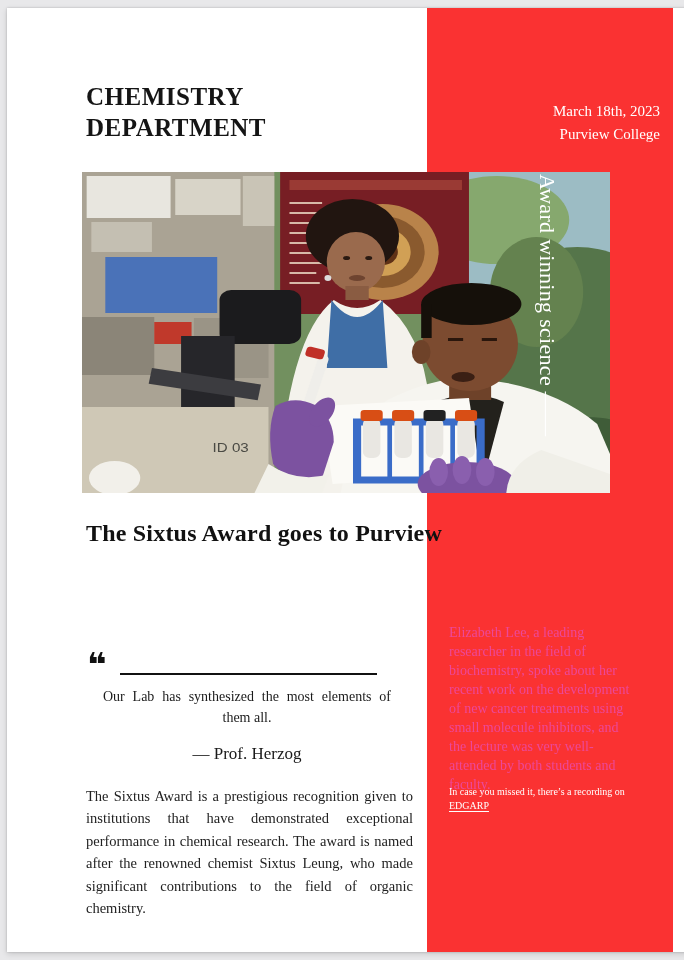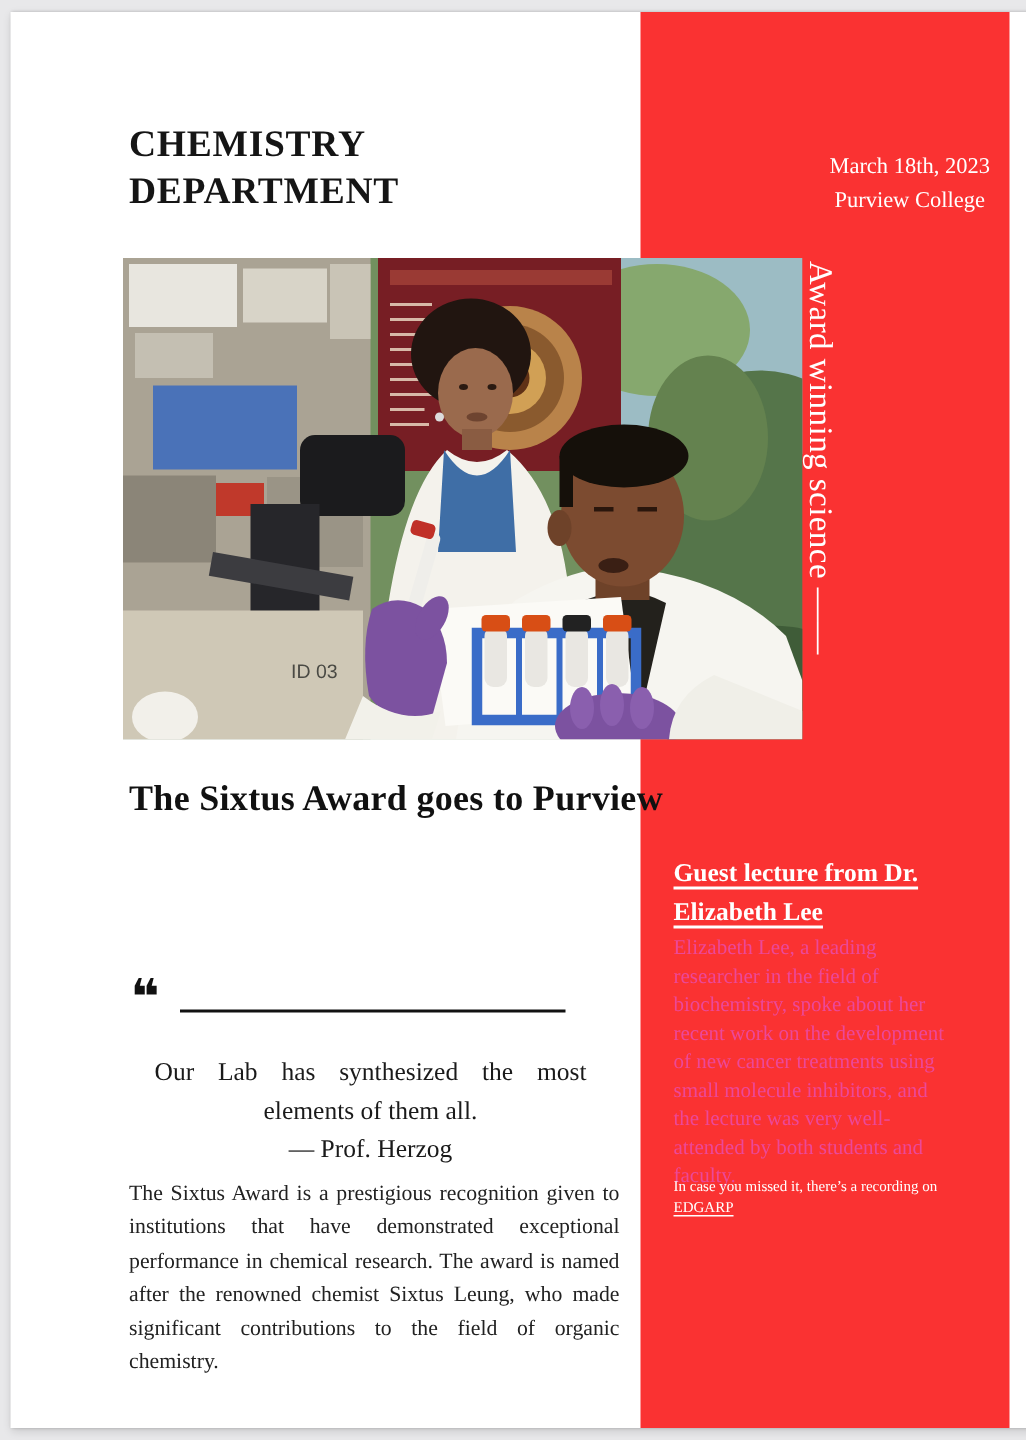--- a/index.html
+++ b/index.html
@@ -21,25 +21,25 @@
     background:var(--accent,#fa3232);
   }
   
   .masthead-title{
     position:absolute;left:79px;top:74px;
     font-size:25px;font-weight:700;color:#151515;
     letter-spacing:.5px;line-height:1.22;
   }
   .issue-block{
     position:absolute;right:41px;top:92px;
-    text-align:center;color:#ffffff;font-size:15px;line-height:1.55;
+    text-align:right;color:#ffffff;font-size:15px;line-height:1.55;
   }
   
   .photo{
-    position:absolute;left:75px;top:164px;width:453px;height:321px;
+    position:absolute;left:75px;top:164px;width:528px;height:321px;
     overflow:hidden;
   }
   .photo svg{display:block;width:100%;height:100%;}
   
   .vertical-tagline{
     position:absolute;left:553px;top:166px;
     transform:rotate(90deg);transform-origin:top left;
     white-space:nowrap;
     color:#ffffff;font-size:22px;letter-spacing:.3px;
   }
@@ -62,25 +62,25 @@
   }
   .quote-rule{
     position:absolute;left:113px;top:665px;width:257px;height:2px;
     background:#111;
   }
   .quote-wrap{
     position:absolute;left:96px;top:678px;width:288px;
     color:#1a1a1a;
   }
   .quote-text{
-    font-size:17px;line-height:1.5;
-    text-align:justify;text-align-last:center;margin-top:16px;
+    font-size:14px;line-height:1.5;
+    text-align:justify;text-align-last:center;
   }
   .quote-attribution{
-    margin-top:3px;font-size:17px;text-align:center;
+    margin-top:16px;font-size:17px;text-align:center;
   }
   
   .sidebar-heading{
     position:absolute;left:442px;top:561px;width:212px;
     color:#ffffff;font-size:17px;font-weight:700;line-height:1.55;
     text-decoration:underline;text-decoration-thickness:2px;text-underline-offset:4px;
   }
   .sidebar-para{
     position:absolute;left:442px;top:615px;width:186px;
     color:#ec4899;font-size:14px;line-height:1.36;
@@ -209,19 +209,18 @@
 
   <div class="quote-mark">❝</div>
   <div class="quote-rule"></div>
   <div class="quote-wrap">
     <div class="quote-text">Our Lab has synthesized the most elements of them all.</div>
     <div class="quote-attribution">— Prof. Herzog</div>
   </div>
 
   <div class="para para2">The Sixtus Award is a prestigious recognition given to institutions that have demonstrated exceptional performance in chemical research. The award is named after the renowned chemist Sixtus Leung, who made significant contributions to the field of organic chemistry.</div>
 
-  <div class="sidebar-heading">Guest lecture from Dr. Elizabeth Lee</div>
   <div class="sidebar-para">Elizabeth Lee, a leading researcher in the field of biochemistry, spoke about her recent work on the development of new cancer treatments using small molecule inhibitors, and the lecture was very well-attended by both students and faculty.</div>
   <div class="sidebar-footer">
     <span>In case you missed it, there’s a recording on </span><a>EDGARP</a>
   </div>
 
 </div>
 
 </body></html>

